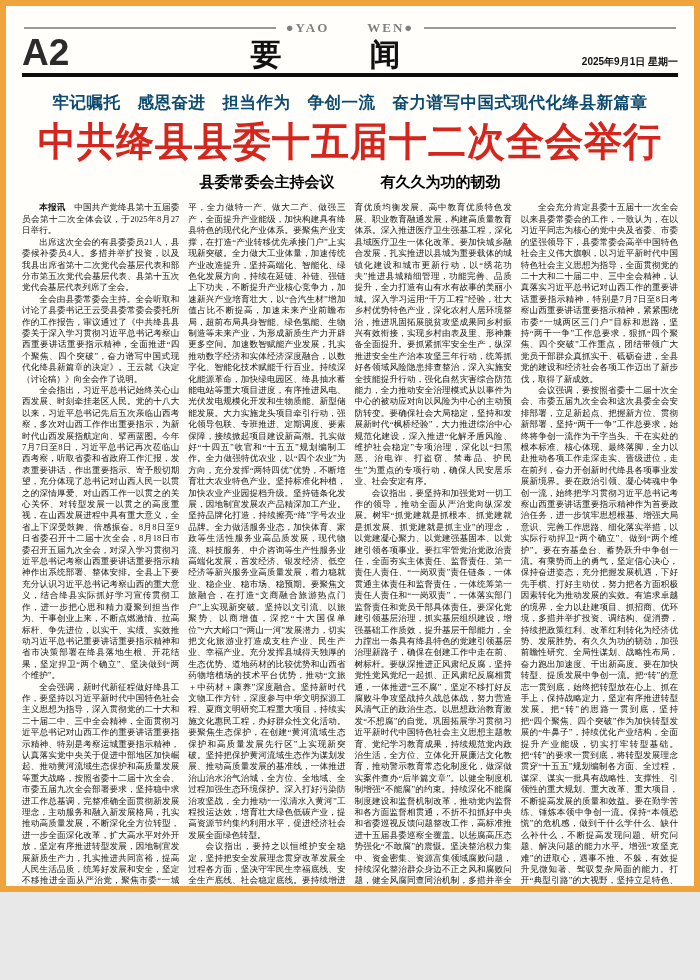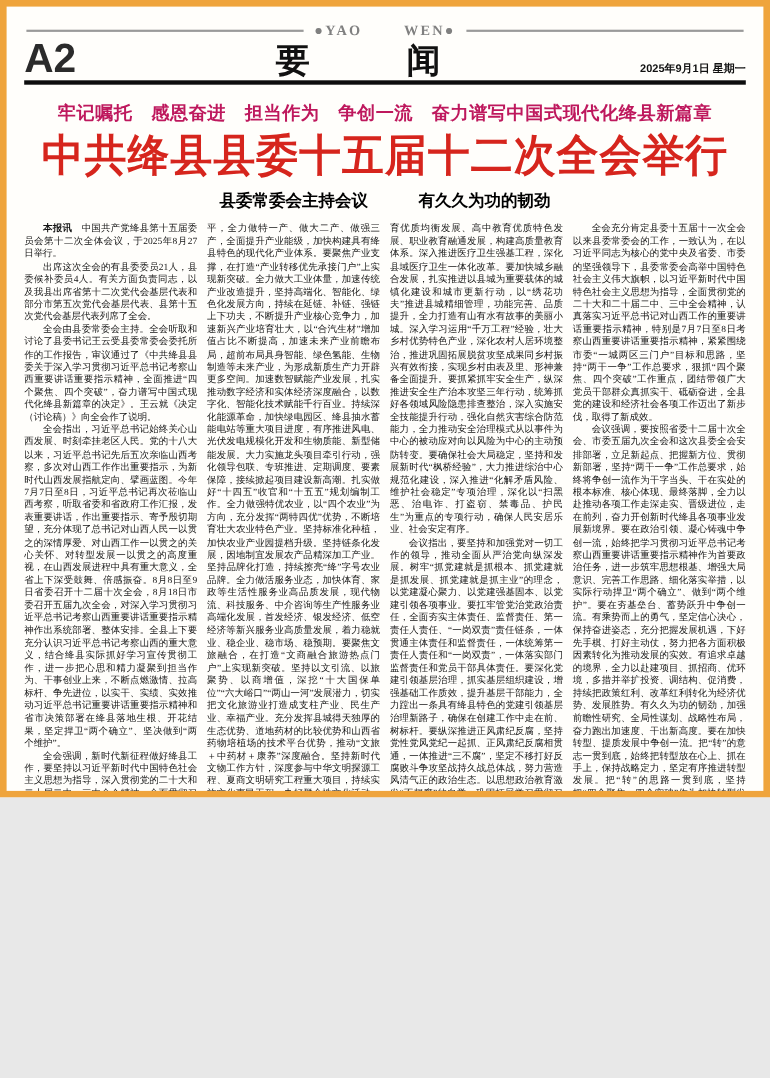--- a/index.html
+++ b/index.html
@@ -1,17 +1,17 @@
 <!DOCTYPE html>
 <html><head>
 <meta charset="utf-8">
 <style>
   html,body{margin:0;padding:0;background:#e8e8e8;}
   .page{
-    position:relative;box-sizing:border-box;width:700px;height:725px;
+    position:relative;box-sizing:border-box;width:700px;height:892px;
     border:6px solid #efa43c;background:#fffefb;
     padding:10px 16px 10px;overflow:hidden;
     font-family:"Liberation Serif","DejaVu Serif",serif;color:#111;
     margin:0 auto;
   }
   
   .pinyin-row{display:flex;align-items:center;margin:4px 2px 0;}
   .pinyin-row .rule{flex:1;height:2px;background:#9a9a9a;}
   .pinyin{display:flex;gap:38px;padding:0 10px;
     font-family:"Liberation Serif",serif;font-weight:bold;
@@ -21,21 +21,21 @@
   .edition{font-family:"Liberation Sans",sans-serif;font-weight:bold;font-size:37px;line-height:.9;color:#2b2b2b;}
   .editor-info{font-family:"Liberation Sans",sans-serif;font-size:9.5px;font-weight:bold;line-height:1.55;color:#222;}
   .section-title{display:flex;justify-content:space-between;width:150px;
     font-size:31px;font-weight:bold;line-height:1.05;margin-bottom:-2px;}
   .masthead-block{text-align:right;}
   .masthead-name{font-family:"DejaVu Serif",serif;font-style:italic;font-weight:bold;
     font-size:26px;letter-spacing:4px;line-height:1;color:#1a1a1a;}
   .date-line{font-family:"Liberation Sans",sans-serif;font-size:10px;font-weight:bold;margin-top:18px;color:#111;}
   .thick-rule{height:3.5px;background:#0d0d0d;margin-top:4px;}
   
-  .slogan{margin-top:15px;text-align:center;color:#be185d;
+  .slogan{margin-top:15px;text-align:center;color:#0c4a6e;
     font-weight:900;font-size:16.5px;letter-spacing:.5px;}
   .headline{margin:7px 0 0;text-align:center;color:#d6251d;
     font-family:"Liberation Sans","DejaVu Sans",sans-serif;
     font-weight:900;font-size:38px;line-height:1.15;letter-spacing:1px;
     transform:scaleY(1.04);}
   .subtitle{display:flex;justify-content:center;gap:46px;
     font-size:15px;font-weight:bold;margin:9px 0 10px;color:#000;}
   
   .article{
     height:758px;overflow:hidden;
@@ -82,21 +82,21 @@
 
   <h1 class="headline">中共绛县县委十五届十二次全会举行</h1>
 
   <div class="subtitle">
     <span>县委常委会主持会议</span>
     <span>有久久为功的韧劲</span>
   </div>
 
   <div class="article">
     <p class="para"><strong>本报讯</strong><span>　中国共产党绛县第十五届委员会第十二次全体会议，于2025年8月27日举行。</span></p>
-  <p class="para">出席这次全会的有县委委员21人，县委候补委员4人。有关方面负责同志，以及我县出席省第十二次党代会基层代表和部分市第五次党代会基层代表、县第十五次党代会基层代表列席了全会。</p>
+  <p class="para">出席这次全会的有县委委员21人，县委候补委员4人。多措并举扩投资，以及我县出席省第十二次党代会基层代表和部分市第五次党代会基层代表、县第十五次党代会基层代表列席了全会。</p>
       <p class="para">全会由县委常委会主持。全会听取和讨论了县委书记王云受县委常委会委托所作的工作报告，审议通过了《中共绛县县委关于深入学习贯彻习近平总书记考察山西重要讲话重要指示精神，全面推进“四个聚焦、四个突破”，奋力谱写中国式现代化绛县新篇章的决定》。王云就《决定（讨论稿）》向全会作了说明。</p>
       <p class="para">全会指出，习近平总书记始终关心山西发展、时刻牵挂老区人民。党的十八大以来，习近平总书记先后五次亲临山西考察，多次对山西工作作出重要指示，为新时代山西发展指航定向、擘画蓝图。今年7月7日至8日，习近平总书记再次莅临山西考察，听取省委和省政府工作汇报，发表重要讲话，作出重要指示、寄予殷切期望，充分体现了总书记对山西人民一以贯之的深情厚爱、对山西工作一以贯之的关心关怀、对转型发展一以贯之的高度重视，在山西发展进程中具有重大意义，全省上下深受鼓舞、倍感振奋。8月8日至9日省委召开十二届十次全会，8月18日市委召开五届九次全会，对深入学习贯彻习近平总书记考察山西重要讲话重要指示精神作出系统部署、整体安排。全县上下要充分认识习近平总书记考察山西的重大意义，结合绛县实际抓好学习宣传贯彻工作，进一步把心思和精力凝聚到担当作为、干事创业上来，不断点燃激情、拉高标杆、争先进位，以实干、实绩、实效推动习近平总书记重要讲话重要指示精神和省市决策部署在绛县落地生根、开花结果，坚定捍卫“两个确立”、坚决做到“两个维护”。</p>
       <p class="para">全会强调，新时代新征程做好绛县工作，要坚持以习近平新时代中国特色社会主义思想为指导，深入贯彻党的二十大和二十届二中、三中全会精神，全面贯彻习近平总书记对山西工作的重要讲话重要指示精神、特别是考察运城重要指示精神，认真落实党中央关于促进中部地区加快崛起、推动黄河流域生态保护和高质量发展等重大战略，按照省委十二届十次全会、市委五届九次全会部署要求，坚持稳中求进工作总基调，完整准确全面贯彻新发展理念，主动服务和融入新发展格局，扎实推动高质量发展，不断深化全方位转型，进一步全面深化改革，扩大高水平对外开放，坚定有序推进转型发展，因地制宜发展新质生产力，扎实推进共同富裕，提高人民生活品质，统筹好发展和安全，坚定不移推进全面从严治党，聚焦市委“一城两区三门户”目标和思路，坚持“两干一争”工作总要求，全面推进“四个聚焦、四个突破”，奋力谱写中国式现代化绛县新篇章。</p>
       <p class="para">会议指出，要坚定有序推进转型发展，立足产业结构、资源禀赋、创新水平，全力做特一产、做大二产、做强三产，全面提升产业能级，加快构建具有绛县特色的现代化产业体系。要聚焦产业支撑，在打造“产业转移优先承接门户”上实现新突破。全力做大工业体量，加速传统产业改造提升，坚持高端化、智能化、绿色化发展方向，持续在延链、补链、强链上下功夫，不断提升产业核心竞争力，加速新兴产业培育壮大，以“合汽生材”增加值占比不断提高，加速未来产业前瞻布局，超前布局具身智能、绿色氢能、生物制造等未来产业，为形成新质生产力开辟更多空间。加速数智赋能产业发展，扎实推动数字经济和实体经济深度融合，以数字化、智能化技术赋能千行百业。持续深化能源革命，加快绿电园区、绛县抽水蓄能电站等重大项目进度，有序推进风电、光伏发电规模化开发和生物质能、新型储能发展。大力实施龙头项目牵引行动，强化领导包联、专班推进、定期调度、要素保障，接续掀起项目建设新高潮。扎实做好“十四五”收官和“十五五”规划编制工作。全力做强特优农业，以“四个农业”为方向，充分发挥“两特四优”优势，不断培育壮大农业特色产业。坚持标准化种植，加快农业产业园提档升级。坚持链条化发展，因地制宜发展农产品精深加工产业。坚持品牌化打造，持续擦亮“绛”字号农业品牌。全力做活服务业态，加快体育、家政等生活性服务业高品质发展，现代物流、科技服务、中介咨询等生产性服务业高端化发展，首发经济、银发经济、低空经济等新兴服务业高质量发展，着力稳就业、稳企业、稳市场、稳预期。要聚焦文旅融合，在打造“文商融合旅游热点门户”上实现新突破。坚持以文引流、以旅聚势、以商增值，深挖“十大国保单位”“六大峪口”“两山一河”发展潜力，切实把文化旅游业打造成支柱产业、民生产业、幸福产业。充分发挥县城得天独厚的生态优势、道地药材的比较优势和山西省药物培植场的技术平台优势，推动“文旅＋中药材＋康养”深度融合。坚持新时代文物工作方针，深度参与中华文明探源工程、夏商文明研究工程重大项目，持续实施文化惠民工程，办好群众性文化活动。要聚焦生态保护，在创建“黄河流域生态保护和高质量发展先行区”上实现新突破。坚持把保护黄河流域生态作为谋划发展、推动高质量发展的基准线，一体推进治山治水治气治城，全方位、全地域、全过程加强生态环境保护。深入打好污染防治攻坚战，全力推动“一泓清水入黄河”工程投运达效，培育壮大绿色低碳产业，提高资源节约集约利用水平，促进经济社会发展全面绿色转型。</p>
       <p class="para">会议指出，要持之以恒维护安全稳定，坚持把安全发展理念贯穿改革发展全过程各方面，坚决守牢民生幸福底线、安全生产底线、社会稳定底线。要持续增进民生福祉，用好零工市场、乡镇就业服务站和在外务工人员服务站，全面叫响“绛县月嫂”等特色劳务品牌，实现用工求职精准匹配。强化“一老一小”等重点民生保障服务，持续降低生育、养育、教育成本。坚持学前教育优质普惠发展、义务教育优质均衡发展、高中教育优质特色发展、职业教育融通发展，构建高质量教育体系。深入推进医疗卫生强基工程，深化县域医疗卫生一体化改革。要加快城乡融合发展，扎实推进以县城为重要载体的城镇化建设和城市更新行动，以“绣花功夫”推进县城精细管理，功能完善、品质提升，全力打造有山有水有故事的美丽小城。深入学习运用“千万工程”经验，壮大乡村优势特色产业，深化农村人居环境整治，推进巩固拓展脱贫攻坚成果同乡村振兴有效衔接，实现乡村由表及里、形神兼备全面提升。要抓紧抓牢安全生产，纵深推进安全生产治本攻坚三年行动，统筹抓好各领域风险隐患排查整治，深入实施安全技能提升行动，强化自然灾害综合防范能力，全力推动安全治理模式从以事件为中心的被动应对向以风险为中心的主动预防转变。要确保社会大局稳定，坚持和发展新时代“枫桥经验”，大力推进综治中心规范化建设，深入推进“化解矛盾风险、维护社会稳定”专项治理，深化以“扫黑恶、治电诈、打盗窃、禁毒品、护民生”为重点的专项行动，确保人民安居乐业、社会安定有序。</p>
       <p class="para">会议指出，要坚持和加强党对一切工作的领导，推动全面从严治党向纵深发展。树牢“抓党建就是抓根本、抓党建就是抓发展、抓党建就是抓主业”的理念，以党建凝心聚力、以党建强基固本、以党建引领各项事业。要扛牢管党治党政治责任，全面夯实主体责任、监督责任、第一责任人责任、“一岗双责”责任链条，一体贯通主体责任和监督责任，一体统筹第一责任人责任和“一岗双责”，一体落实部门监督责任和党员干部具体责任。要深化党建引领基层治理，抓实基层组织建设，增强基础工作质效，提升基层干部能力，全力蹚出一条具有绛县特色的党建引领基层治理新路子，确保在创建工作中走在前、树标杆。要纵深推进正风肃纪反腐，坚持党性党风党纪一起抓、正风肃纪反腐相贯通，一体推进“三不腐”，坚定不移打好反腐败斗争攻坚战持久战总体战，努力营造风清气正的政治生态。以思想政治教育激发“不想腐”的自觉。巩固拓展学习贯彻习近平新时代中国特色社会主义思想主题教育、党纪学习教育成果，持续规范党内政治生活，全方位、立体化开展廉洁文化教育，推动警示教育常态化制度化，做深做实案件查办“后半篇文章”。以健全制度机制增强“不能腐”的约束。持续深化不能腐制度建设和监督机制改革，推动党内监督和各方面监督相贯通，不折不扣抓好中央和省委巡视反馈问题整改工作，高标准推进十五届县委巡察全覆盖。以惩腐高压态势强化“不敢腐”的震慑。坚决整治权力集中、资金密集、资源富集领域腐败问题，持续深化整治群众身边不正之风和腐败问题，健全风腐同查同治机制，多措并举全面铲除风腐问题滋生的土壤和条件。完善作风建设常态化长效化机制，把中央八项规定作为铁规矩、硬杠杠，认真落实《整治形式主义为基层减负若干规定》，严格落实党政机关带头过“紧日子”要求。</p>
       <p class="para">全会充分肯定县委十五届十一次全会以来县委常委会的工作，一致认为，在以习近平同志为核心的党中央及省委、市委的坚强领导下，县委常委会高举中国特色社会主义伟大旗帜，以习近平新时代中国特色社会主义思想为指导，全面贯彻党的二十大和二十届二中、三中全会精神，认真落实习近平总书记对山西工作的重要讲话重要指示精神，特别是7月7日至8日考察山西重要讲话重要指示精神，紧紧围绕市委“一城两区三门户”目标和思路，坚持“两干一争”工作总要求，狠抓“四个聚焦、四个突破”工作重点，团结带领广大党员干部群众真抓实干、砥砺奋进，全县党的建设和经济社会各项工作迈出了新步伐，取得了新成效。</p>
       <p class="para">会议强调，要按照省委十二届十次全会、市委五届九次全会和这次县委全会安排部署，立足新起点、把握新方位、贯彻新部署，坚持“两干一争”工作总要求，始终将争创一流作为干字当头、干在实处的根本标准、核心体现、最终落脚，全力以赴推动各项工作走深走实、晋级进位，走在前列，奋力开创新时代绛县各项事业发展新境界。要在政治引领、凝心铸魂中争创一流，始终把学习贯彻习近平总书记考察山西重要讲话重要指示精神作为首要政治任务，进一步筑牢思想根基、增强大局意识、完善工作思路、细化落实举措，以实际行动捍卫“两个确立”、做到“两个维护”。要在夯基垒台、蓄势跃升中争创一流。有乘势而上的勇气，坚定信心决心，保持奋进姿态，充分把握发展机遇，下好先手棋、打好主动仗，努力把各方面积极因素转化为推动发展的实效。有追求卓越的境界，全力以赴建项目、抓招商、优环境，多措并举扩投资、调结构、促消费，持续把政策红利、改革红利转化为经济优势、发展胜势。有久久为功的韧劲，加强前瞻性研究、全局性谋划、战略性布局，奋力跑出加速度、干出新高度。要在加快转型、提质发展中争创一流。把“转”的意志一贯到底，始终把转型放在心上、抓在手上，保持战略定力，坚定有序推进转型发展。把“转”的思路一贯到底，坚持把“四个聚焦、四个突破”作为加快转型发展的“牛鼻子”，持续优化产业结构，全面提升产业能级，切实打牢转型基础。把“转”的要求一贯到底，将转型发展理念贯穿“十五五”规划编制各方面、全过程，谋深、谋实一批具有战略性、支撑性、引领性的重大规划、重大改革、重大项目，不断提高发展的质量和效益。要在勤学苦练、锤炼本领中争创一流。保持“本领恐慌”的危机感，做到干什么学什么、缺什么补什么，不断提高发现问题、研究问题、解决问题的能力水平。增强“攻坚克难”的进取心，遇事不推、不躲，有效提升见微知著、驾驭复杂局面的能力。打开“典型引路”的大视野，坚持立足特色、重点突破，进一步解放思想、放大格局、转变观念，在探索探路中打造更多“绛县样板”，在先行先试中树立更多“绛县标杆”，在比学赶超中提炼更多“绛县经验”，促进以点带面、整体提升。要在统筹兼顾、系统推进中争创一流。统筹好发展与民生，用心用情用力解决好人民群众关心关切的现实问题，不断优化公共服务、提高生活品质，让群众笑容更多、心里更暖。统筹好发展与环保，强化山水林田湖草沙一体化保护和系统治理，推动高水平保护和高质量发展互促共进、相得益彰。统筹好发展与安全，严格落实“三管三必须”要求，加强各领域风险隐患排查整治，不断提升全县本质安全水平。要在砥砺作风、干事创业中争创一流。突出“干”的导向，将一切工作立足于干、着眼于干、落脚于干，快干、会干、苦干，让想干事、能干事、干成事成为全县上下的思想共识和价值追求，坚决树立正确的干事创业鲜明导向。创造“实”的业绩，树牢和践行正确政绩观，深刻理解“政绩为谁而树、树什么样的政绩、靠什么树政绩”重大问题，多做打基础、利长远的潜绩，努力创造经得起历史、实践和人民检验的实绩。贯彻“严”的要求，带头扛牢全面从严治党政治责任，把严的基调、严的措施、严的氛围长期坚持下去。严格落实“三个区分开来”，旗帜鲜明为担当者担当、为实干者撑腰、为负责者负责，不断巩固心齐、气顺、劲足的良好工作局面。</p>
     </div>
 

